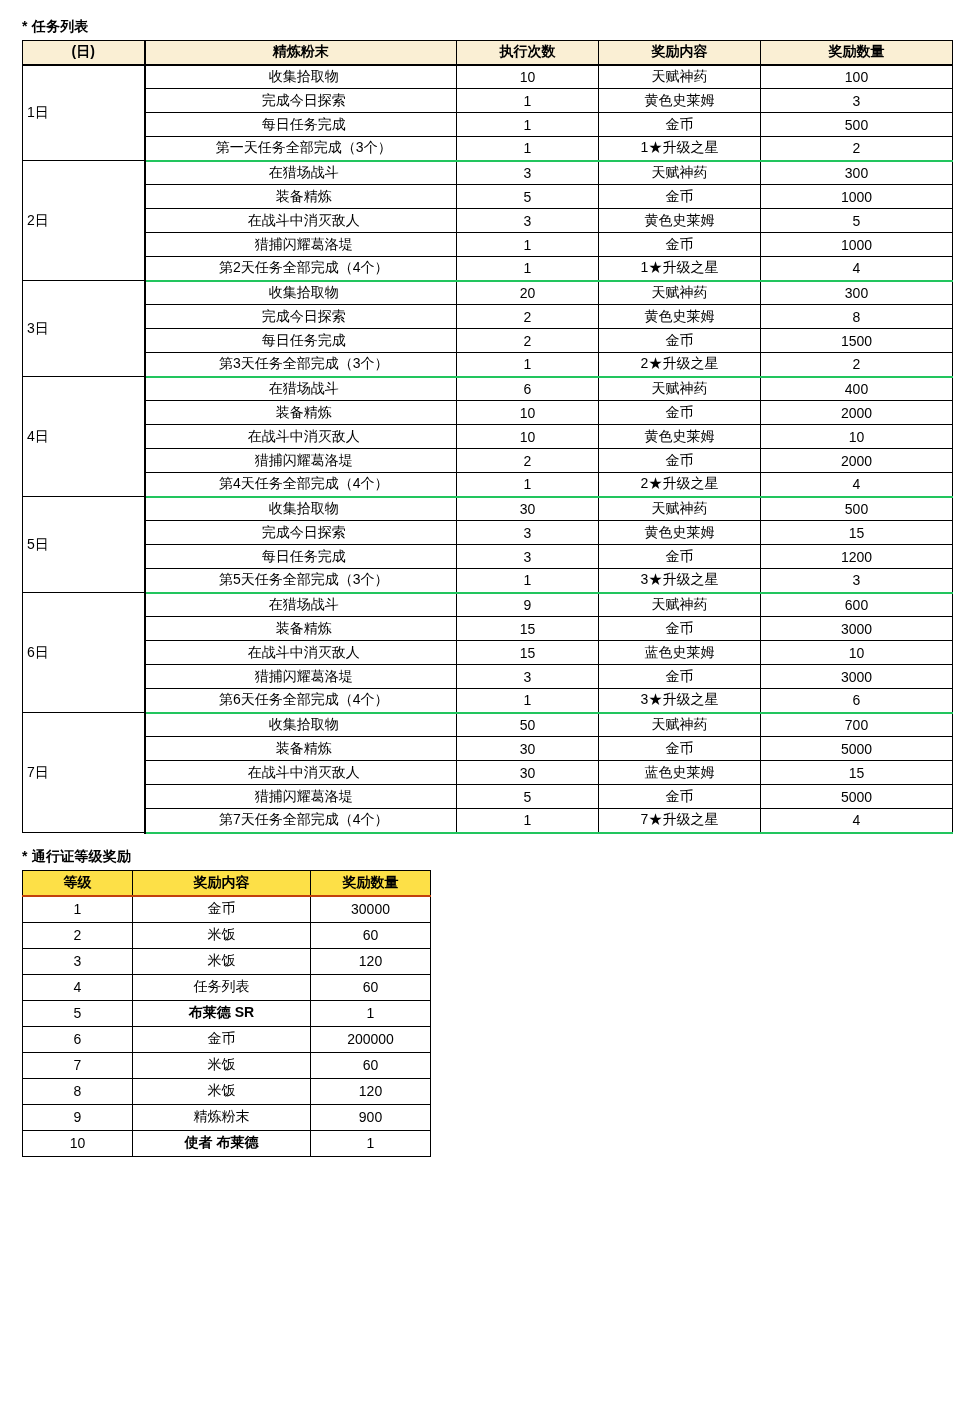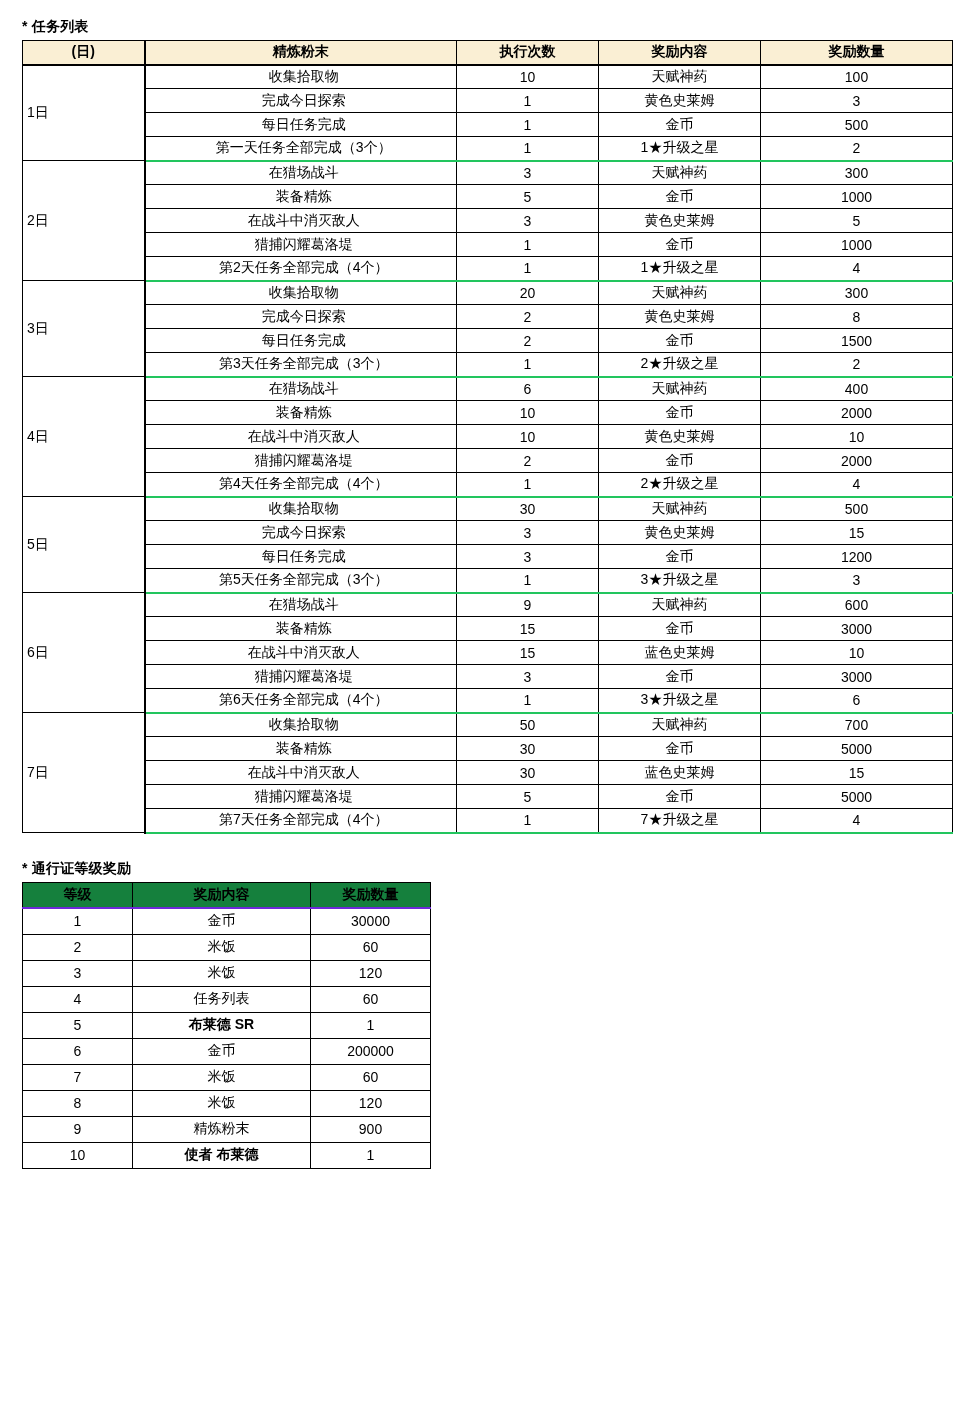--- a/index.html
+++ b/index.html
@@ -73,41 +73,41 @@
     border-bottom: 2px solid #000000;
   }
   .tasks-table td.day-cell {
     border-right: 2px solid #000000;
   }
   .tasks-table thead th.day-head {
     border-right: 2px solid #000000;
   }
 
   .pass-wrap {
-    margin-top: 26px;
+    margin-top: 14px;
   }
   .pass-table {
     margin-left: 18px;
     width: 408px;
   }
   .pass-table col.p-level  { width: 110px; }
   .pass-table col.p-reward { width: 178px; }
   .pass-table col.p-amount { width: 120px; }
   .pass-table th, .pass-table td {
     border: 1px solid #000000;
     font-size: 14px;
     height: 26px;
     padding: 0 4px;
     text-align: center;
     box-sizing: border-box;
   }
   .pass-table thead th {
-    background: #15803d;
+    background: #fde047;
     font-weight: bold;
-    border-bottom: 2px solid #6d28d9;
+    border-bottom: 2px solid #c2410c;
   }
   .pass-table td.bold-reward {
     font-weight: bold;
   }
   .spacer-top { height: 8px; }
 </style>
 </head>
 <body>
 
 <div class="page">

